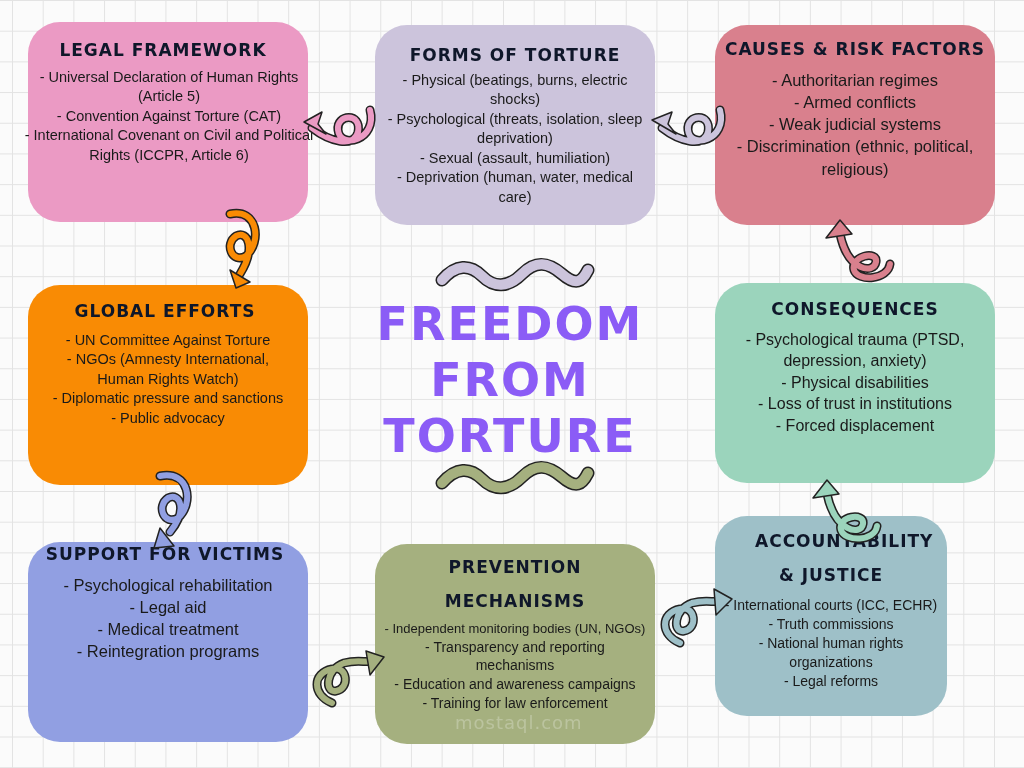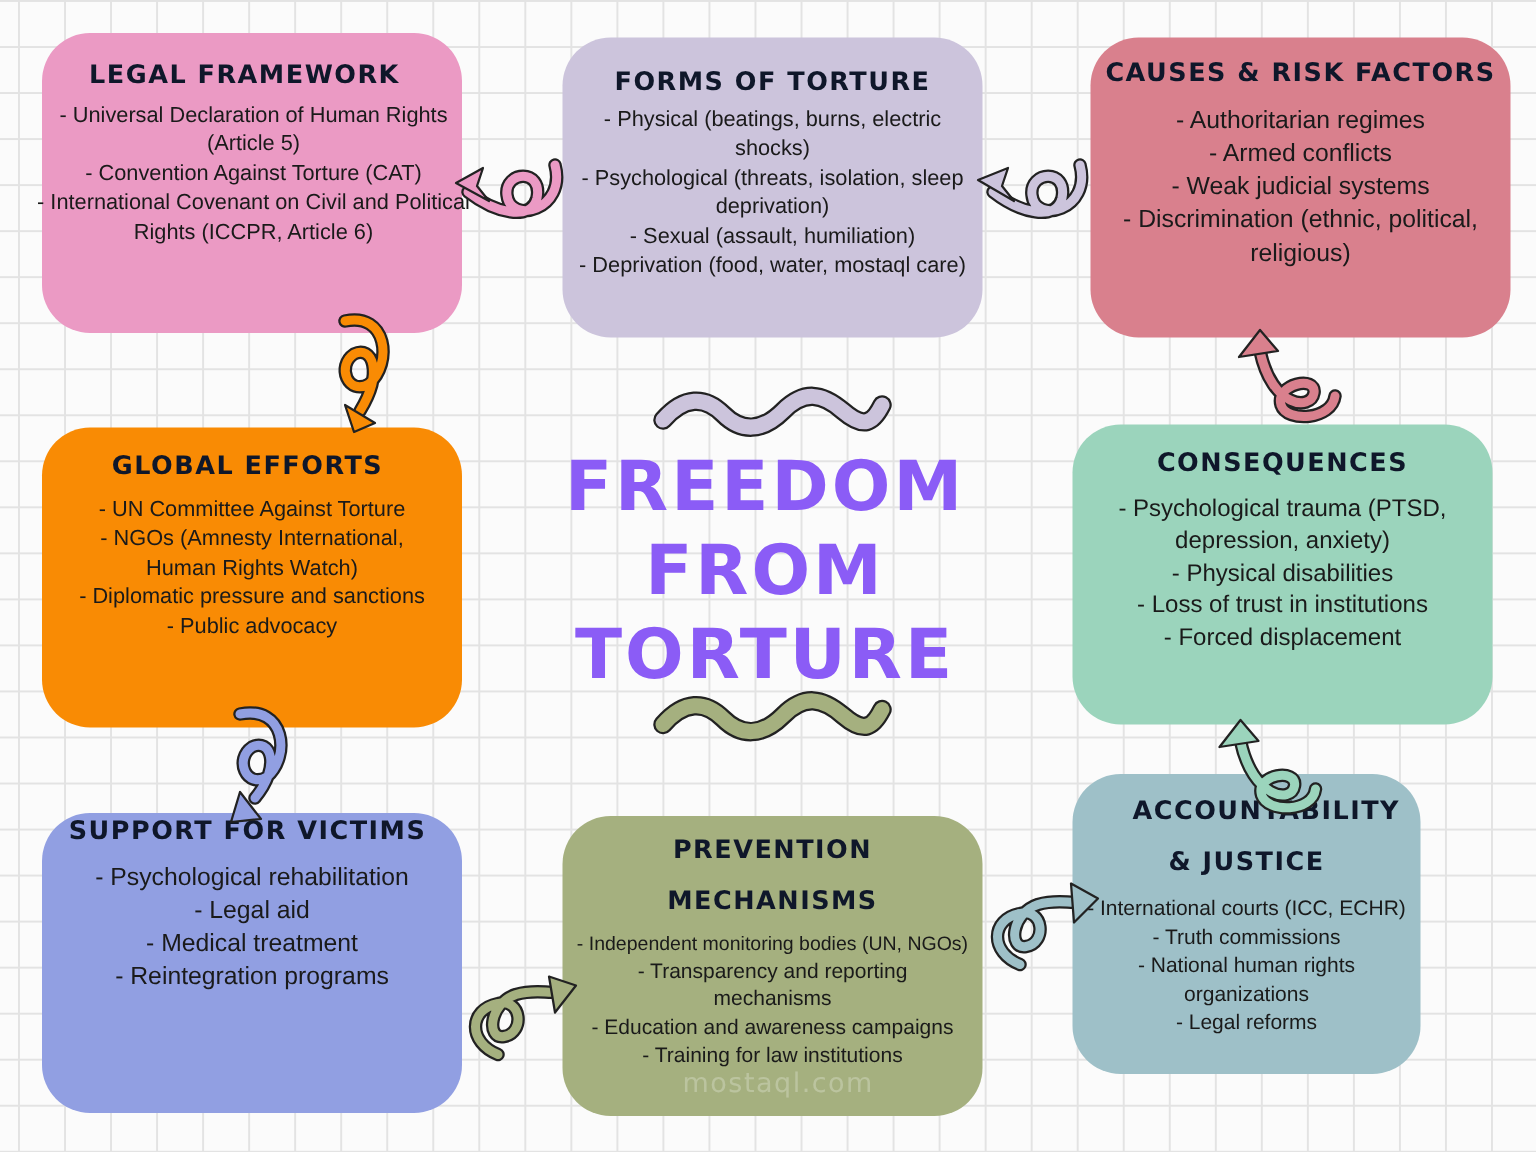--- a/index.html
+++ b/index.html
@@ -82,25 +82,25 @@
     <li>- International Covenant on Civil and Political Rights (ICCPR, Article 6)</li>
   </ul>
 </div>
 
 <div class="card" style="left:375px;top:25px;width:280px;height:200px;background:#ccc4dc;">
   <div class="card-title" style="font-size:17px;margin-top:18px;">FORMS OF TORTURE</div>
   <ul class="card-items" style="font-size:14.5px;margin-top:2px;padding:0 4px;">
     <li>- Physical (beatings, burns, electric shocks)</li>
     <li>- Psychological (threats, isolation, sleep deprivation)</li>
     <li>- Sexual (assault, humiliation)</li>
-    <li>- Deprivation (food, water, mostaql care)</li>
-  </ul>
-</div>
-
-<div class="card" style="left:715px;top:25px;width:280px;height:200px;background:#d9808d;margin-left:12px;">
+    <li>- Deprivation (human, water, medical care)</li>
+  </ul>
+</div>
+
+<div class="card" style="left:715px;top:25px;width:280px;height:200px;background:#d9808d;">
   <div class="card-title" style="font-size:17px;margin-top:12px;">CAUSES &amp; RISK FACTORS</div>
   <ul class="card-items" style="font-size:16.5px;margin-top:6px;padding:0 10px;">
     <li>- Authoritarian regimes</li>
     <li>- Armed conflicts</li>
     <li>- Weak judicial systems</li>
     <li>- Discrimination (ethnic, political, religious)</li>
   </ul>
 </div>
 
 <div class="card" style="left:28px;top:285px;width:280px;height:200px;background:#f98b04;">
@@ -132,21 +132,21 @@
     <li>- Reintegration programs</li>
   </ul>
 </div>
 
 <div class="card" style="left:375px;top:544px;width:280px;height:200px;background:#a5b07f;">
   <div class="card-title" style="font-size:17px;margin-top:6px;padding:0 60px;line-height:34px;">PREVENTION MECHANISMS</div>
   <ul class="card-items" style="font-size:14px;margin-top:2px;padding:0 2px;">
     <li style="white-space:nowrap;font-size:13px;">- Independent monitoring bodies (UN, NGOs)</li>
     <li style="padding:0 40px;">- Transparency and reporting mechanisms</li>
     <li>- Education and awareness campaigns</li>
-    <li>- Training for law institutions</li>
+    <li>- Training for law enforcement</li>
   </ul>
 </div>
 
 <div class="card" style="left:715px;top:516px;width:232px;height:200px;background:#9ec0c8;">
   <div class="card-title" style="font-size:17px;margin-top:8px;padding:0 40px;line-height:34px;">ACCOUNTABILITY &amp; JUSTICE</div>
   <ul class="card-items" style="font-size:14px;margin-top:4px;padding:0 4px;">
     <li>- International courts (ICC, ECHR)</li>
     <li>- Truth commissions</li>
     <li>- National human rights organizations</li>
     <li>- Legal reforms</li>

